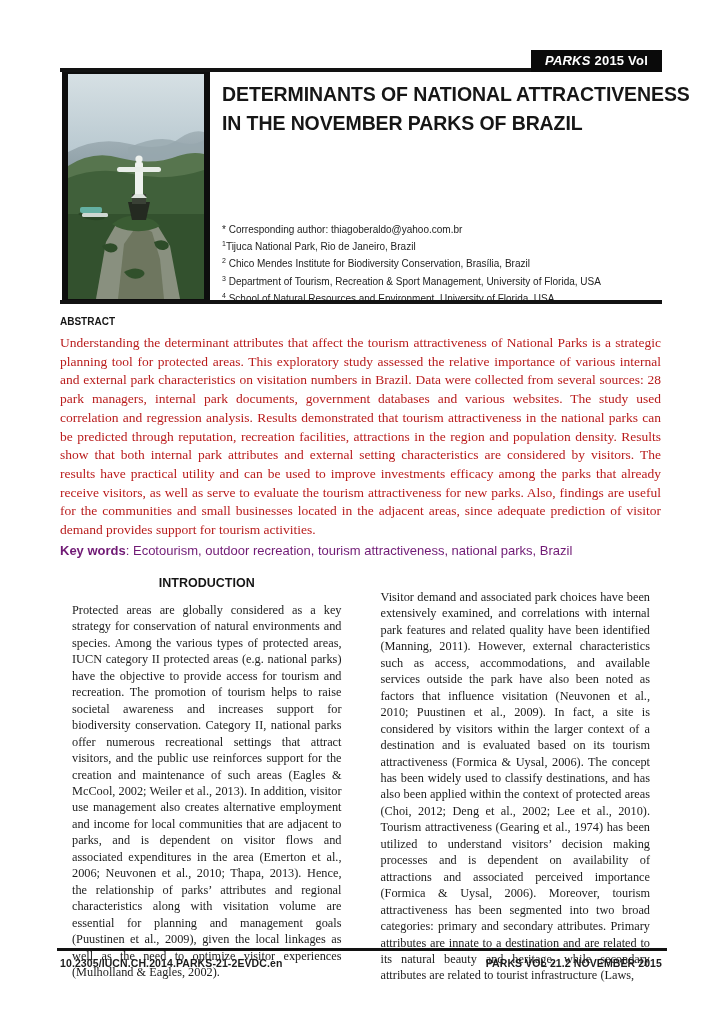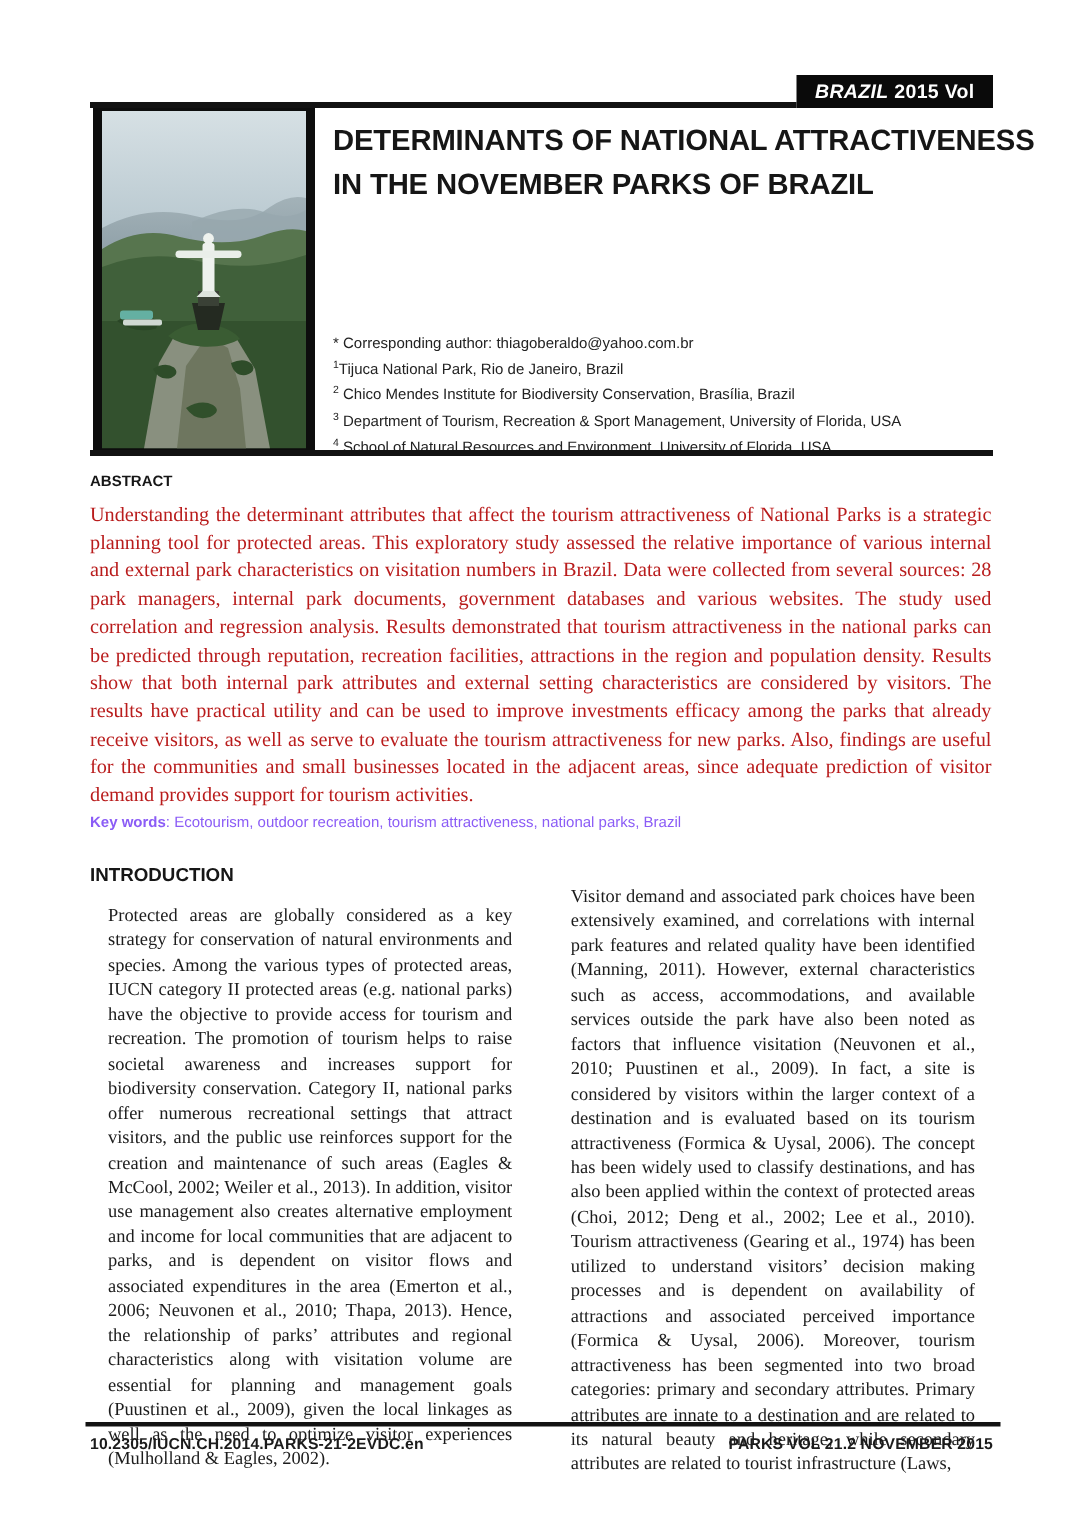--- a/index.html
+++ b/index.html
@@ -35,44 +35,44 @@
   }
   .affils sup{font-size:7px;}
   .affils .star{font-size:10px;}
   .rule-thick{position:absolute;left:60px;top:300px;width:602px;height:4px;background:#121212;}
   .abs-head{position:absolute;left:60px;top:316px;font-size:10px;font-weight:700;color:#161616;}
   .abs-body{
     position:absolute;left:60px;top:334px;width:601px;
     font-family:"Liberation Serif",serif;font-size:13.5px;line-height:18.7px;
     text-align:justify;color:#b91c1c;
   }
-  .keywords{position:absolute;left:60px;top:543px;width:601px;font-size:10px;color:#8b5cf6;}
+  .keywords{position:absolute;left:60px;top:543px;width:601px;font-size:13px;color:#701a75;}
   .keywords .kw-label{font-weight:700;}
   .cols{position:absolute;left:60px;top:576px;width:602px;display:flex;gap:15px;}
   .col{flex:1;}
-  .intro-head{font-size:12.5px;font-weight:700;color:#161616;margin:0 0 5px 0;}
+  .intro-head{font-size:12.5px;font-weight:700;color:#161616;margin:0 0 5px 0;text-align:center;}
   .col p{
     margin:12px;font-family:"Liberation Serif",serif;font-size:12.3px;line-height:16.45px;
     text-align:justify;color:#1c1c1c;
   }
   .col-right{padding-top:1px;}
   .ftr-rule{position:absolute;left:57px;top:948px;width:610px;height:2.5px;background:#121212;}
   .footer{
     position:absolute;left:60px;top:957px;width:602px;display:flex;justify-content:space-between;
     font-size:10.5px;font-weight:700;color:#1b1b1b;letter-spacing:.1px;
   }
 </style>
 </head>
 <body>
 
 <div class="page">
 
   <div class="hdr-rule"></div>
 
-  <div class="badge"><span class="brand">BRAZIL</span><span>2015 Vol 21.2</span></div>
+  <div class="badge"><span class="brand">PARKS</span><span>2015 Vol 21.2</span></div>
 
   <div class="photo-frame">
     <svg width="136" height="225" viewBox="0 0 136 225">
       <defs>
         <linearGradient id="sky" x1="0" y1="0" x2="0" y2="1">
           <stop offset="0" stop-color="#d6e0e4"></stop>
           <stop offset="1" stop-color="#b3c4cc"></stop>
         </linearGradient>
         <linearGradient id="haze" x1="0" y1="0" x2="0" y2="1">
           <stop offset="0" stop-color="#a3b2b8"></stop>

